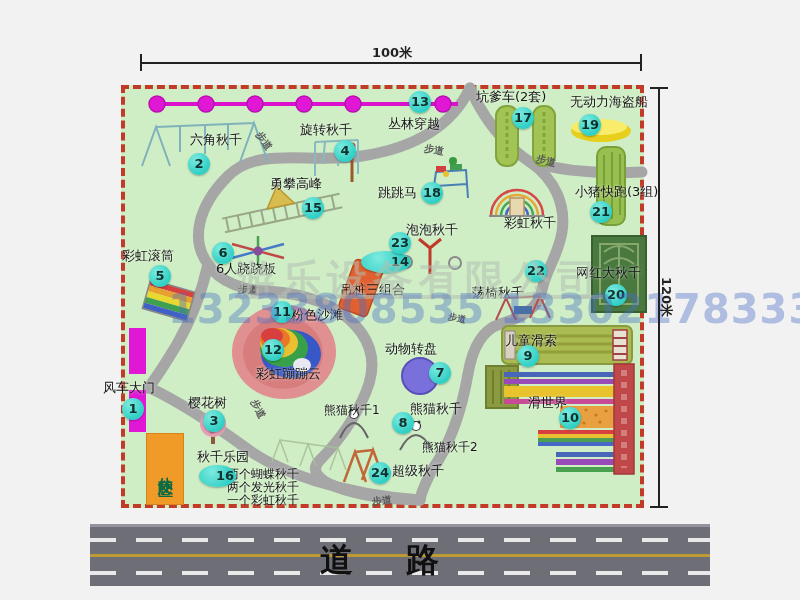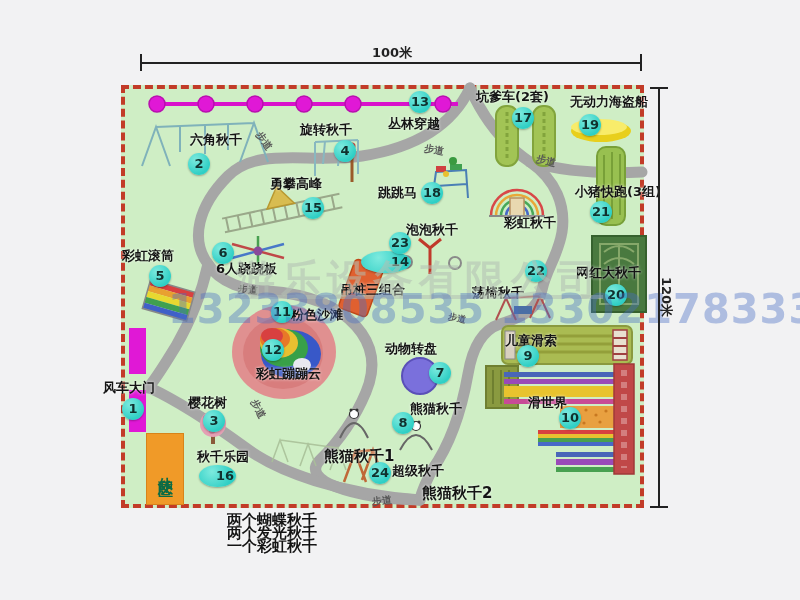--- a/index.html
+++ b/index.html
@@ -16,23 +16,23 @@
   
   .park{position:absolute;left:121px;top:85px;width:523px;height:423px;
         background:var(--park-green,#cfeec5);border:4px dashed var(--border-red,#c23b28);
         box-sizing:border-box;z-index:1;}
   .overlay-svg{position:absolute;left:0;top:0;width:800px;height:600px;z-index:2;pointer-events:none;}
   
   .badge{position:absolute;width:22px;height:22px;border-radius:50%;
          background:radial-gradient(circle at 35% 30%, #7deade 0%, var(--badge-cyan,#2fcfc5) 70%);
          box-shadow:0 1px 2px rgba(0,0,0,.3);color:#10312e;font-size:13px;font-weight:700;
          text-align:center;line-height:22px;z-index:5;}
-  .lbl{position:absolute;font-size:13px;font-weight:700;line-height:1.1;color:#141414;
+  .lbl{position:absolute;font-size:13px;font-weight:400;line-height:1.1;color:#141414;
        white-space:nowrap;z-index:5;text-shadow:0 0 3px rgba(255,255,255,.85);}
-  .lbl.small{font-size:15px;margin-top:44px;}
+  .lbl.small{font-size:12px;}
   .footpath{position:absolute;font-size:10px;font-weight:700;color:#585858;z-index:4;white-space:nowrap;}
   .footpath.tiny{font-size:9px;}
   
   .rest-area{position:absolute;left:146px;top:433px;width:36px;height:70px;background:#f09a28;
              border:1px solid #d8831a;z-index:3;display:flex;align-items:center;justify-content:center;}
   .rest-area span{writing-mode:vertical-rl;font-size:15px;font-weight:700;color:#0c6b45;letter-spacing:3px;}
   
   .wm-company{position:absolute;left:235px;top:252px;font-size:40px;font-weight:700;
               color:rgba(178,192,178,.55);letter-spacing:6px;z-index:6;white-space:nowrap;text-decoration:underline;}
   .wm-phone{position:absolute;left:168px;top:286px;font-size:40px;font-weight:700;
@@ -328,14 +328,20 @@
   <span class="badge" style="left:579px;top:101px;margin-top:13px;">19</span>
   <span class="badge" style="left:605px;top:284px;">20</span>
   <span class="badge" style="left:590px;top:201px;">21</span>
   <span class="badge" style="left:525px;top:260px;">22</span>
   <span class="badge" style="left:389px;top:232px;">23</span>
   <span class="badge" style="left:369px;top:462px;">24</span>
 
   <div class="wm-company">游乐设备有限公司</div>
   <div class="wm-phone">13233808535 13302178333</div>
 
+  <div class="road">
+    <div class="lane-dash" style="top:11px;"></div>
+    <div class="lane-yellow" style="top:27px;"></div>
+    <div class="lane-dash" style="top:44px;"></div>
+    <div class="road-label">道　路</div>
+  </div>
 
 </div>
 
 </body></html>

